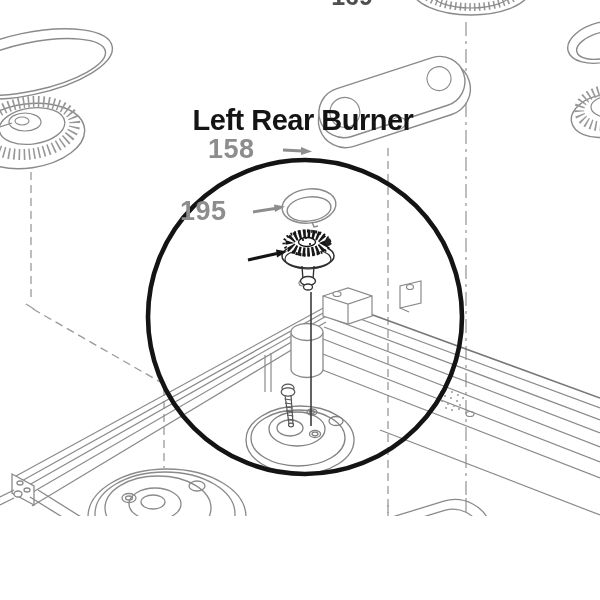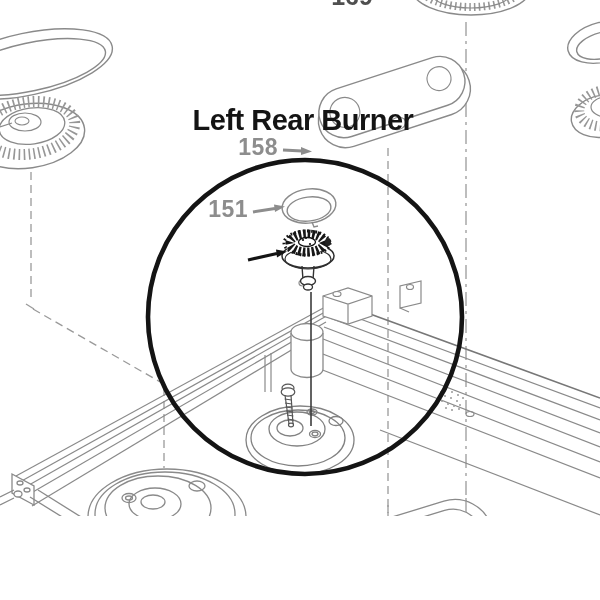--- a/index.html
+++ b/index.html
@@ -3,21 +3,21 @@
 <meta charset="utf-8">
 <style>
   html,body{margin:0;padding:0;background:#fff;}
   #stage{position:relative;width:600px;height:516px;overflow:hidden;background:#ffffff;
          font-family:Liberation Sans, sans-serif;}
   #art{position:absolute;left:0;top:0;}
   .lbl{position:absolute;font-weight:700;line-height:1;white-space:nowrap;}
   .title{font-size:29px;font-weight:800;color:#141414;letter-spacing:-0.5px;text-align:center;}
   .gray{color:#8d8d8d;}
   .black{color:#141414;}
-  .num{font-size:23px;letter-spacing:0.5px;text-align:right;}
+  .num{font-size:27px;letter-spacing:0.5px;text-align:left;}
   .clip-top{font-size:25px;color:#4f4f4f;text-align:center;}
 </style>
 </head>
 <body>
 
 <div id="stage">
 
 <svg id="art" width="600" height="600" viewBox="0 0 600 600">
 
   <g stroke="#9a9a9a" stroke-width="1.3" fill="none">
@@ -235,15 +235,15 @@
     <polygon points="276,249.5 287,251.5 277,257.5" fill="#141414"></polygon>
   </g>
 </svg>
 
   <div class="lbl clip-top" style="left:322px;top:-16px;width:60px;">169</div>
 
   <div class="lbl title" style="left:173px;top:106px;width:260px;">Left Rear Burner</div>
 
   <div class="lbl num gray" style="left:208px;top:136px;width:70px;">158</div>
 
-  <div class="lbl num gray" style="left:180px;top:198px;width:68px;">151</div>
+  <div class="lbl num gray" style="left:180px;top:198px;width:68px;">195</div>
 
 </div>
 
 </body></html>

